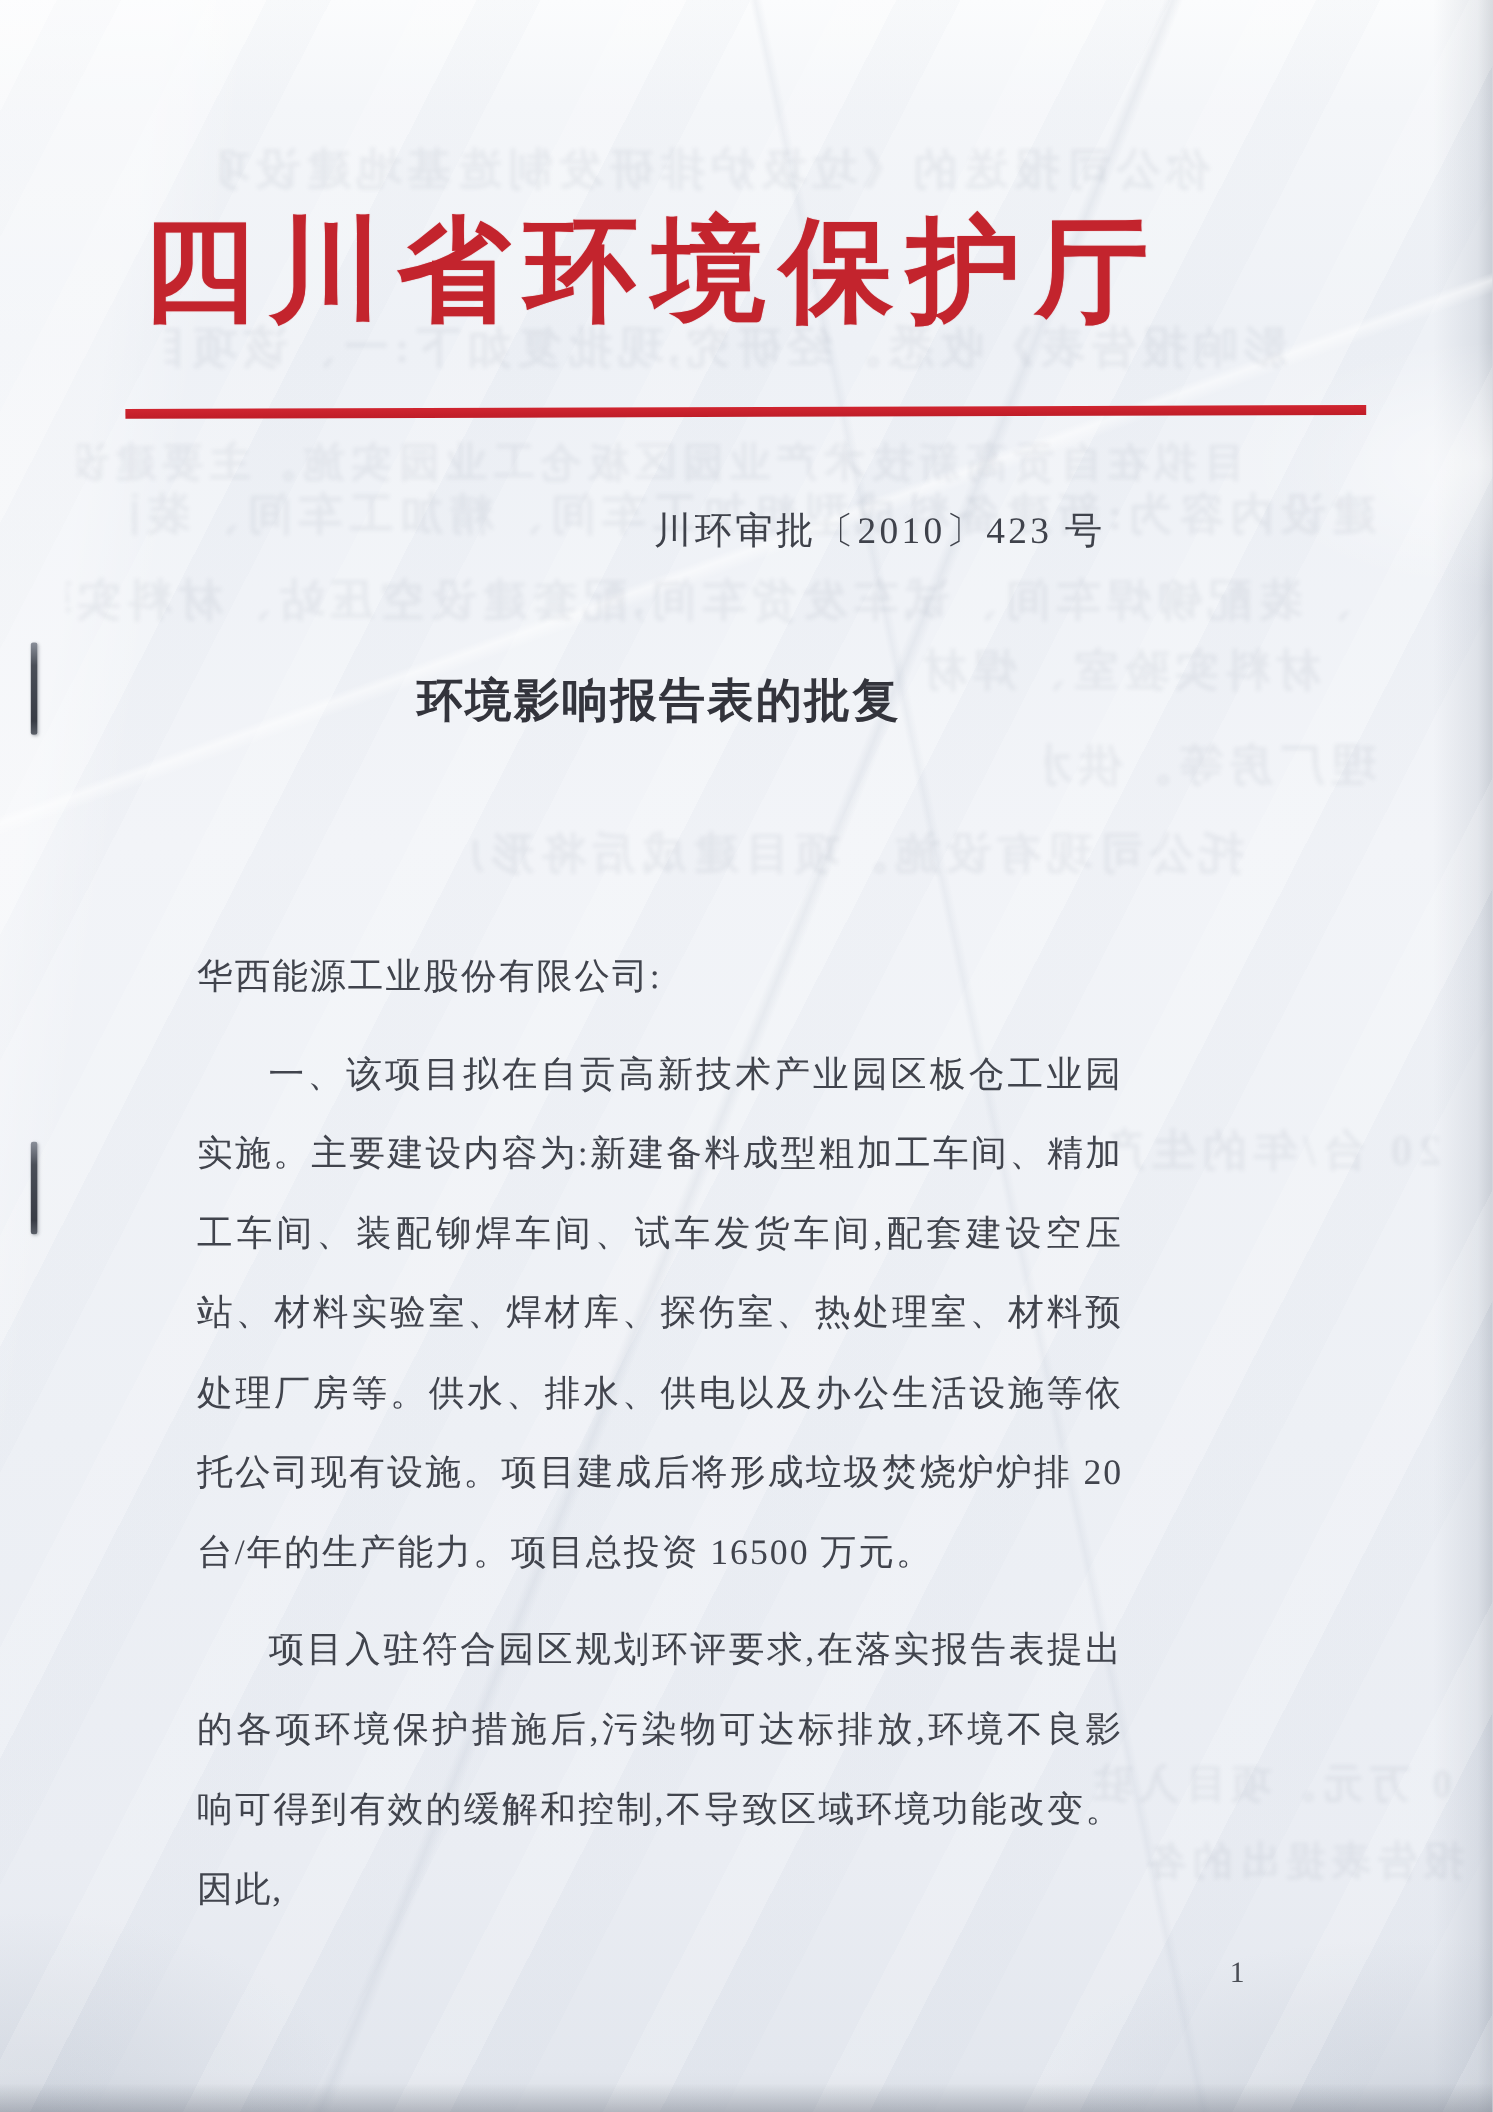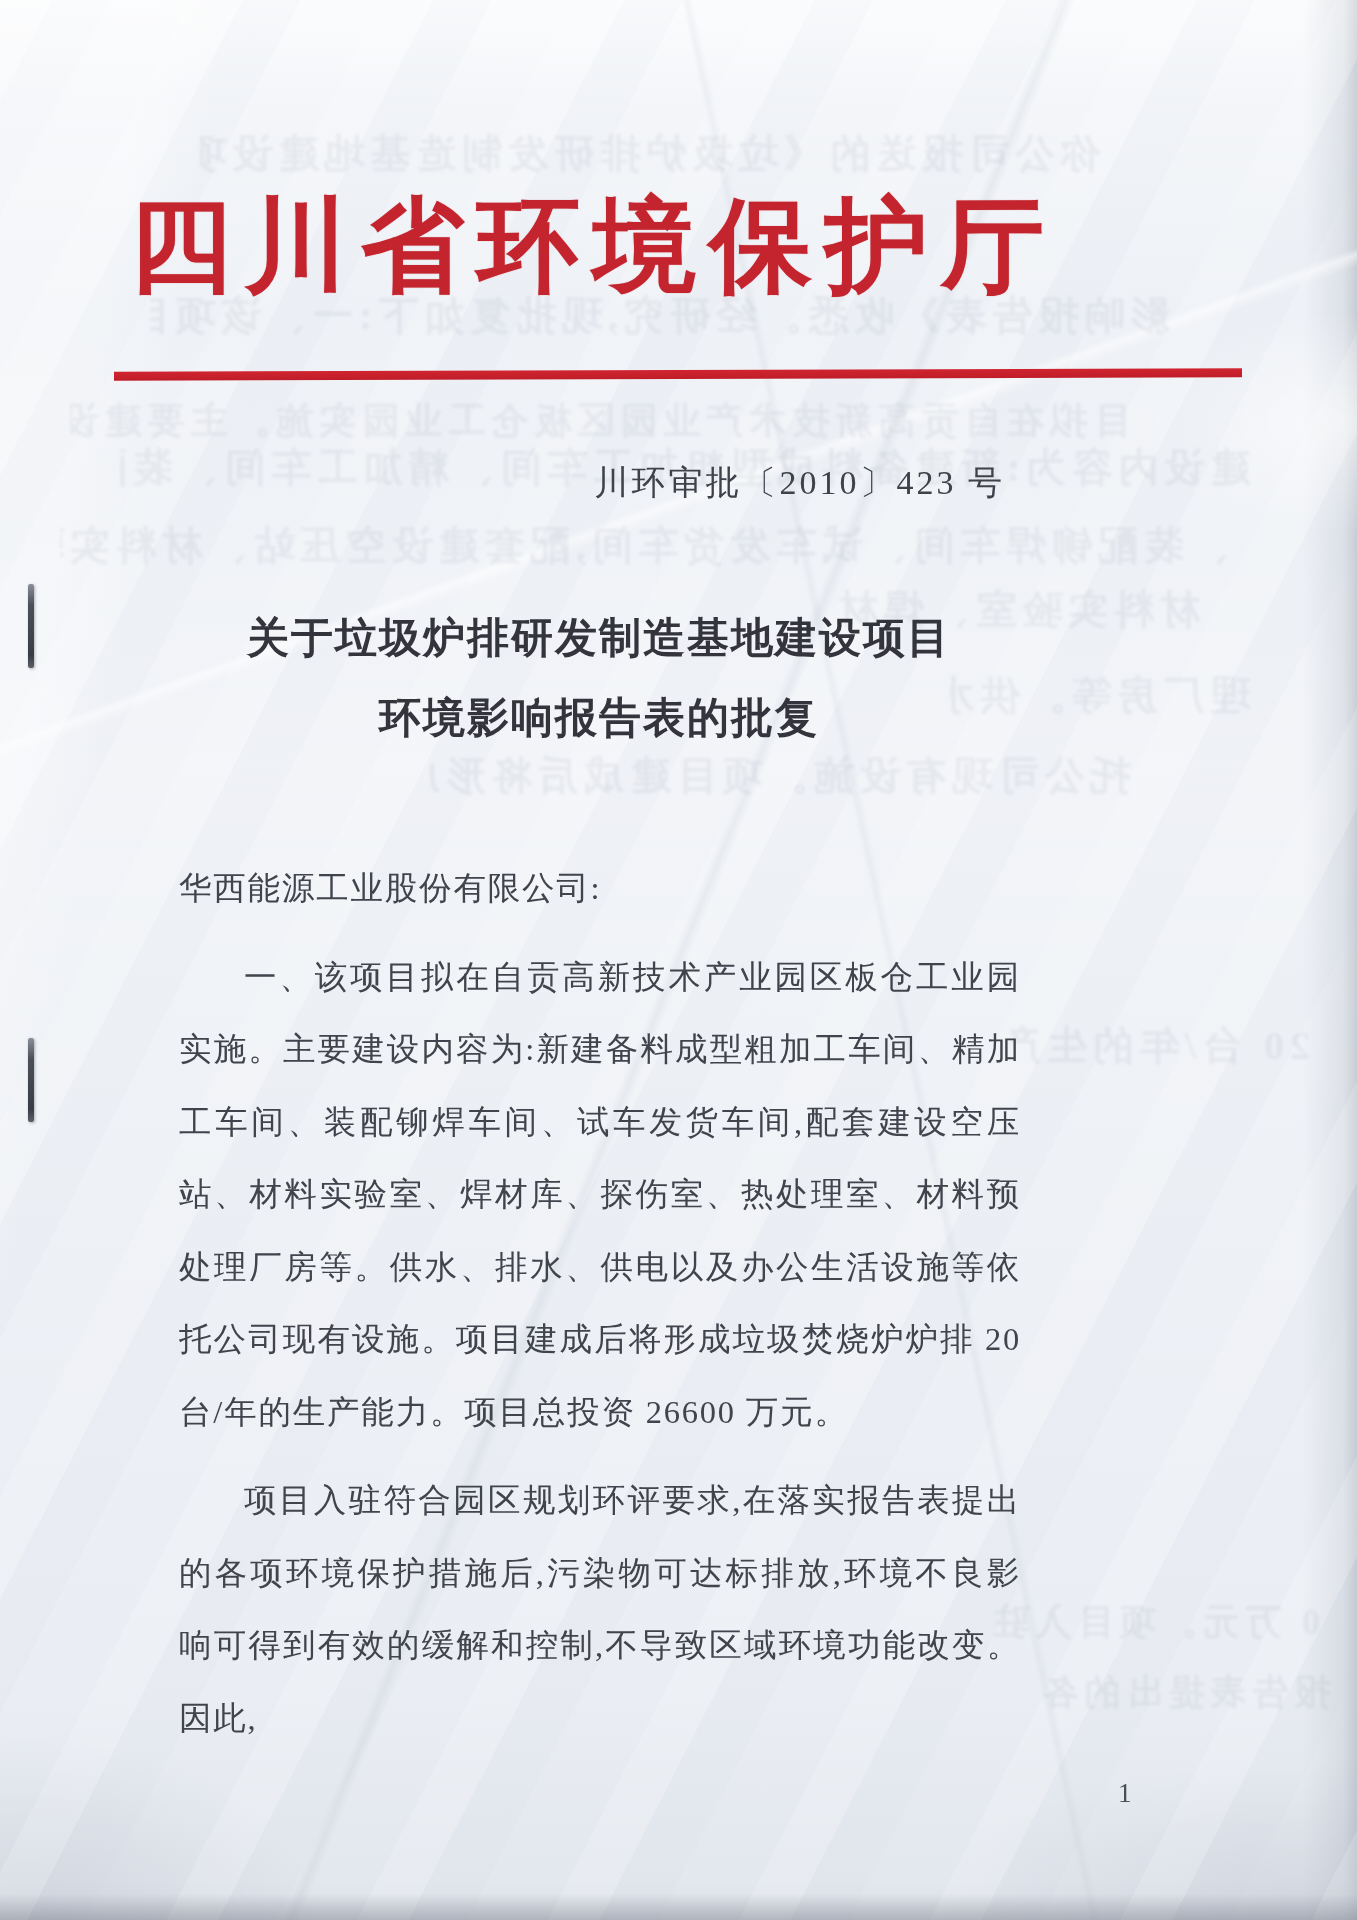--- a/index.html
+++ b/index.html
@@ -120,25 +120,24 @@
   <div class="staple staple-top"></div>
   <div class="staple staple-bottom"></div>
 
   <h1 class="agency-title">四川省环境保护厅</h1>
 
   <div class="red-rule"></div>
 
   <div class="doc-number">川环审批〔2010〕423 号</div>
 
   <div class="doc-title">
-    <div>关于垃圾炉排研发制造基地建设项目</div>
     <div>环境影响报告表的批复</div>
   </div>
 
   <div class="body-text">
     <p class="salutation">华西能源工业股份有限公司:</p>
-    <p class="para">一、该项目拟在自贡高新技术产业园区板仓工业园实施。主要建设内容为:新建备料成型粗加工车间、精加工车间、装配铆焊车间、试车发货车间,配套建设空压站、材料实验室、焊材库、探伤室、热处理室、材料预处理厂房等。供水、排水、供电以及办公生活设施等依托公司现有设施。项目建成后将形成垃圾焚烧炉炉排 20 台/年的生产能力。项目总投资 26600 万元。</p>
+    <p class="para">一、该项目拟在自贡高新技术产业园区板仓工业园实施。主要建设内容为:新建备料成型粗加工车间、精加工车间、装配铆焊车间、试车发货车间,配套建设空压站、材料实验室、焊材库、探伤室、热处理室、材料预处理厂房等。供水、排水、供电以及办公生活设施等依托公司现有设施。项目建成后将形成垃圾焚烧炉炉排 20 台/年的生产能力。项目总投资 16500 万元。</p>
     <p class="para">项目入驻符合园区规划环评要求,在落实报告表提出的各项环境保护措施后,污染物可达标排放,环境不良影响可得到有效的缓解和控制,不导致区域环境功能改变。因此,</p>
   </div>
 
   <div class="page-number">1</div>
 
 </div>
 
 </body></html>

